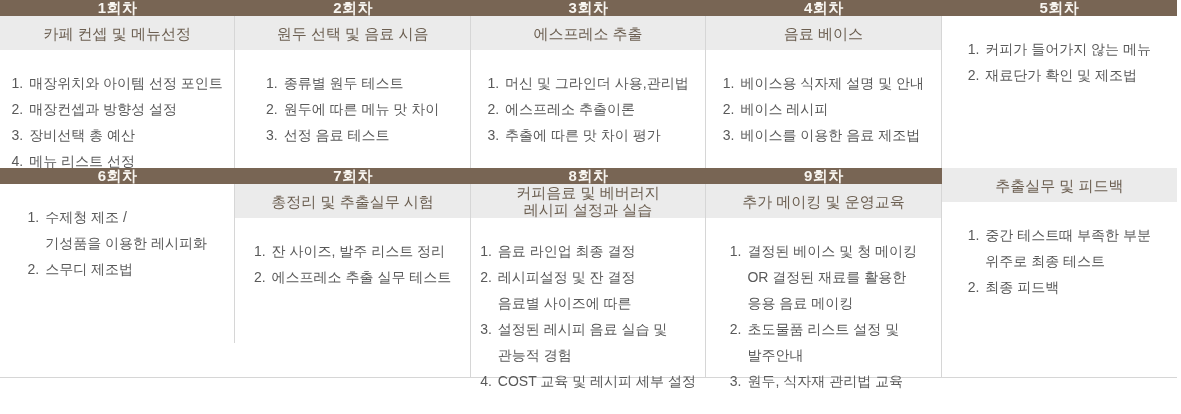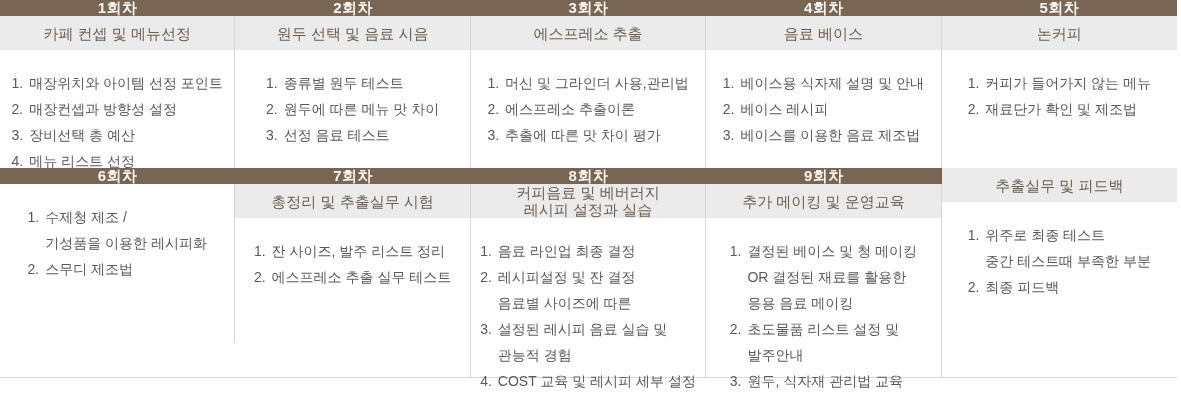--- a/index.html
+++ b/index.html
@@ -152,23 +152,20 @@
               <span class="num">3.</span>
               <div class="lines">
                 <div class="line">베이스를 이용한 음료 제조법</div>
               </div>
             </div></div>
     </div>
   </div>
 
   <div class="col">
     <div class="col-header">5회차</div>
-    <div class="col-sub">
-          <div>논커피</div>
-        </div>
     <div class="col-body">
       <div class="items"><div class="item">
               <span class="num">1.</span>
               <div class="lines">
                 <div class="line">커피가 들어가지 않는 메뉴</div>
               </div>
             </div><div class="item">
               <span class="num">2.</span>
               <div class="lines">
                 <div class="line">재료단가 확인 및 제조법</div>
@@ -278,22 +275,22 @@
   </div>
 
   <div class="col">
     <div class="col-sub">
           <div>추출실무 및 피드백</div>
         </div>
     <div class="col-body">
       <div class="items"><div class="item">
               <span class="num">1.</span>
               <div class="lines">
+                <div class="line">중간 테스트때 부족한 부분</div>
                 <div class="line">위주로 최종 테스트</div>
-                <div class="line">중간 테스트때 부족한 부분</div>
               </div>
             </div><div class="item">
               <span class="num">2.</span>
               <div class="lines">
                 <div class="line">최종 피드백</div>
               </div>
             </div></div>
     </div>
   </div>
 </div>

